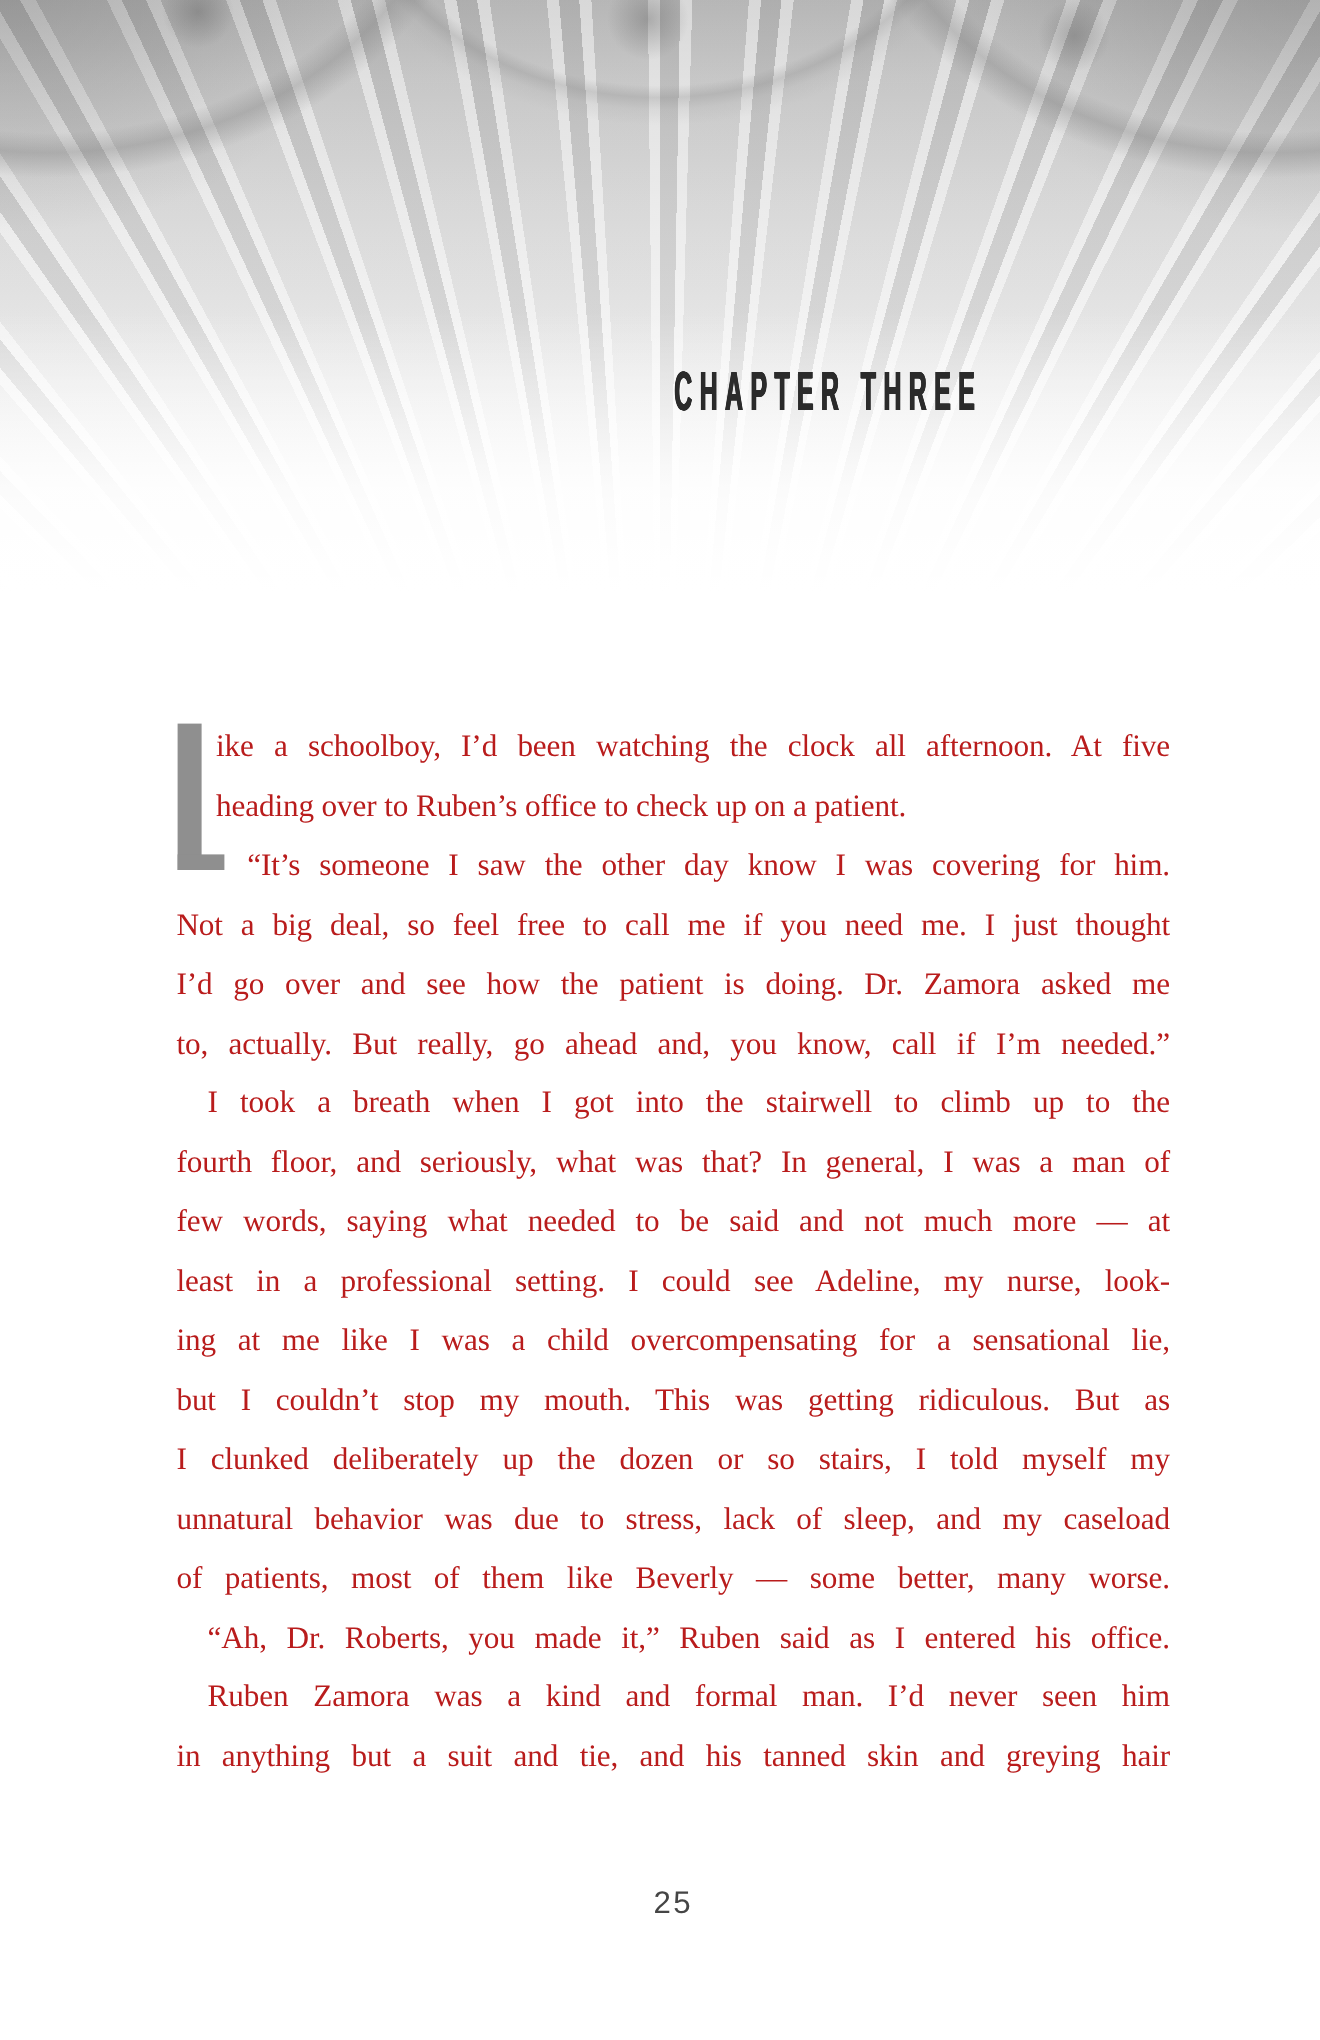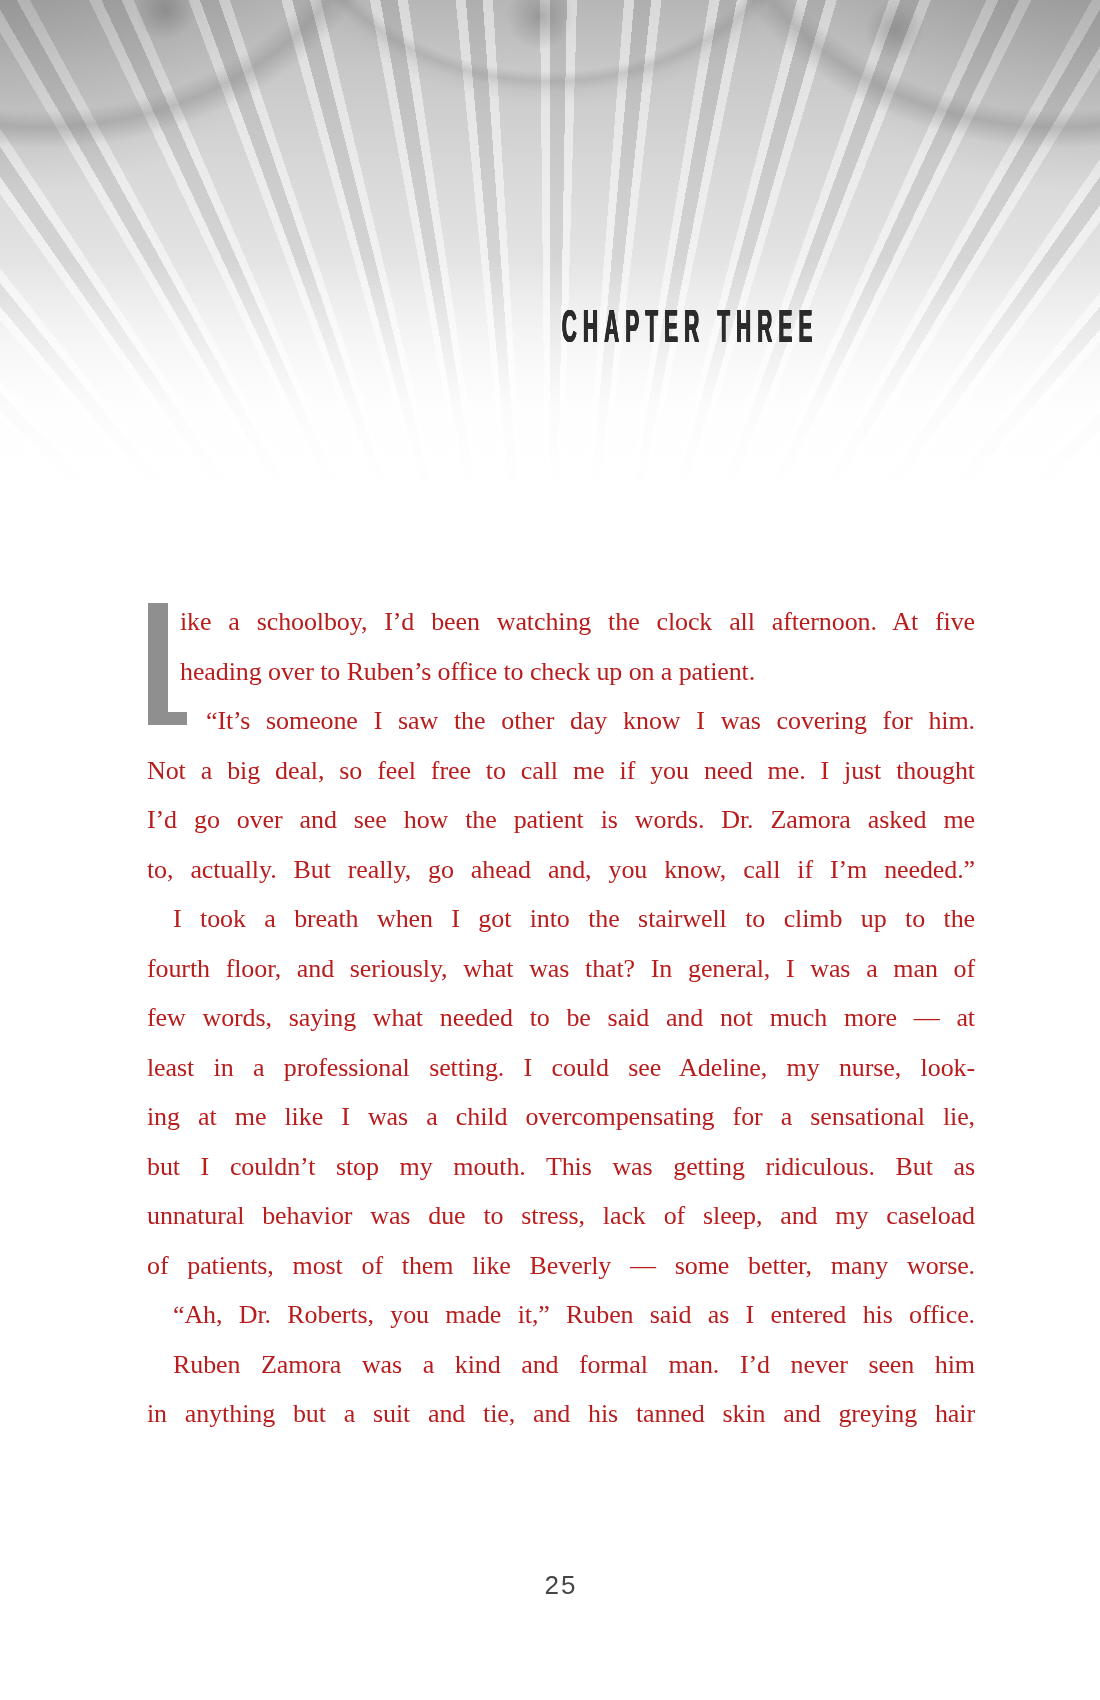--- a/index.html
+++ b/index.html
@@ -112,31 +112,32 @@
       <div class="dc-stem"></div>
       <div class="dc-foot"></div>
     </div>
     <div class="line">ike a schoolboy, I’d been watching the clock all afternoon. At five</div>
     <div class="line short">heading over to Ruben’s office to check up on a patient.</div>
   </div>
 
   <div class="para">
     <div class="line indent">“It’s someone I saw the other day know I was covering for him.</div>
     <div class="line">Not a big deal, so feel free to call me if you need me. I just thought</div>
-    <div class="line">I’d go over and see how the patient is words. Dr. Zamora asked me</div>
+    <div class="line">I’d go over and see how the patient is doing. Dr. Zamora asked me</div>
     <div class="line">to, actually. But really, go ahead and, you know, call if I’m needed.”</div>
   </div>
 
   <div class="para">
     <div class="line indent">I took a breath when I got into the stairwell to climb up to the</div>
     <div class="line">fourth floor, and seriously, what was that? In general, I was a man of</div>
     <div class="line">few words, saying what needed to be said and not much more — at</div>
     <div class="line">least in a professional setting. I could see Adeline, my nurse, look-</div>
     <div class="line">ing at me like I was a child overcompensating for a sensational lie,</div>
     <div class="line">but I couldn’t stop my mouth. This was getting ridiculous. But as</div>
+    <div class="line">I clunked deliberately up the dozen or so stairs, I told myself my</div>
     <div class="line">unnatural behavior was due to stress, lack of sleep, and my caseload</div>
     <div class="line">of patients, most of them like Beverly — some better, many worse.</div>
   </div>
 
   <div class="para">
     <div class="line indent">“Ah, Dr. Roberts, you made it,” Ruben said as I entered his office.</div>
   </div>
 
   <div class="para">
     <div class="line indent">Ruben Zamora was a kind and formal man. I’d never seen him</div>

